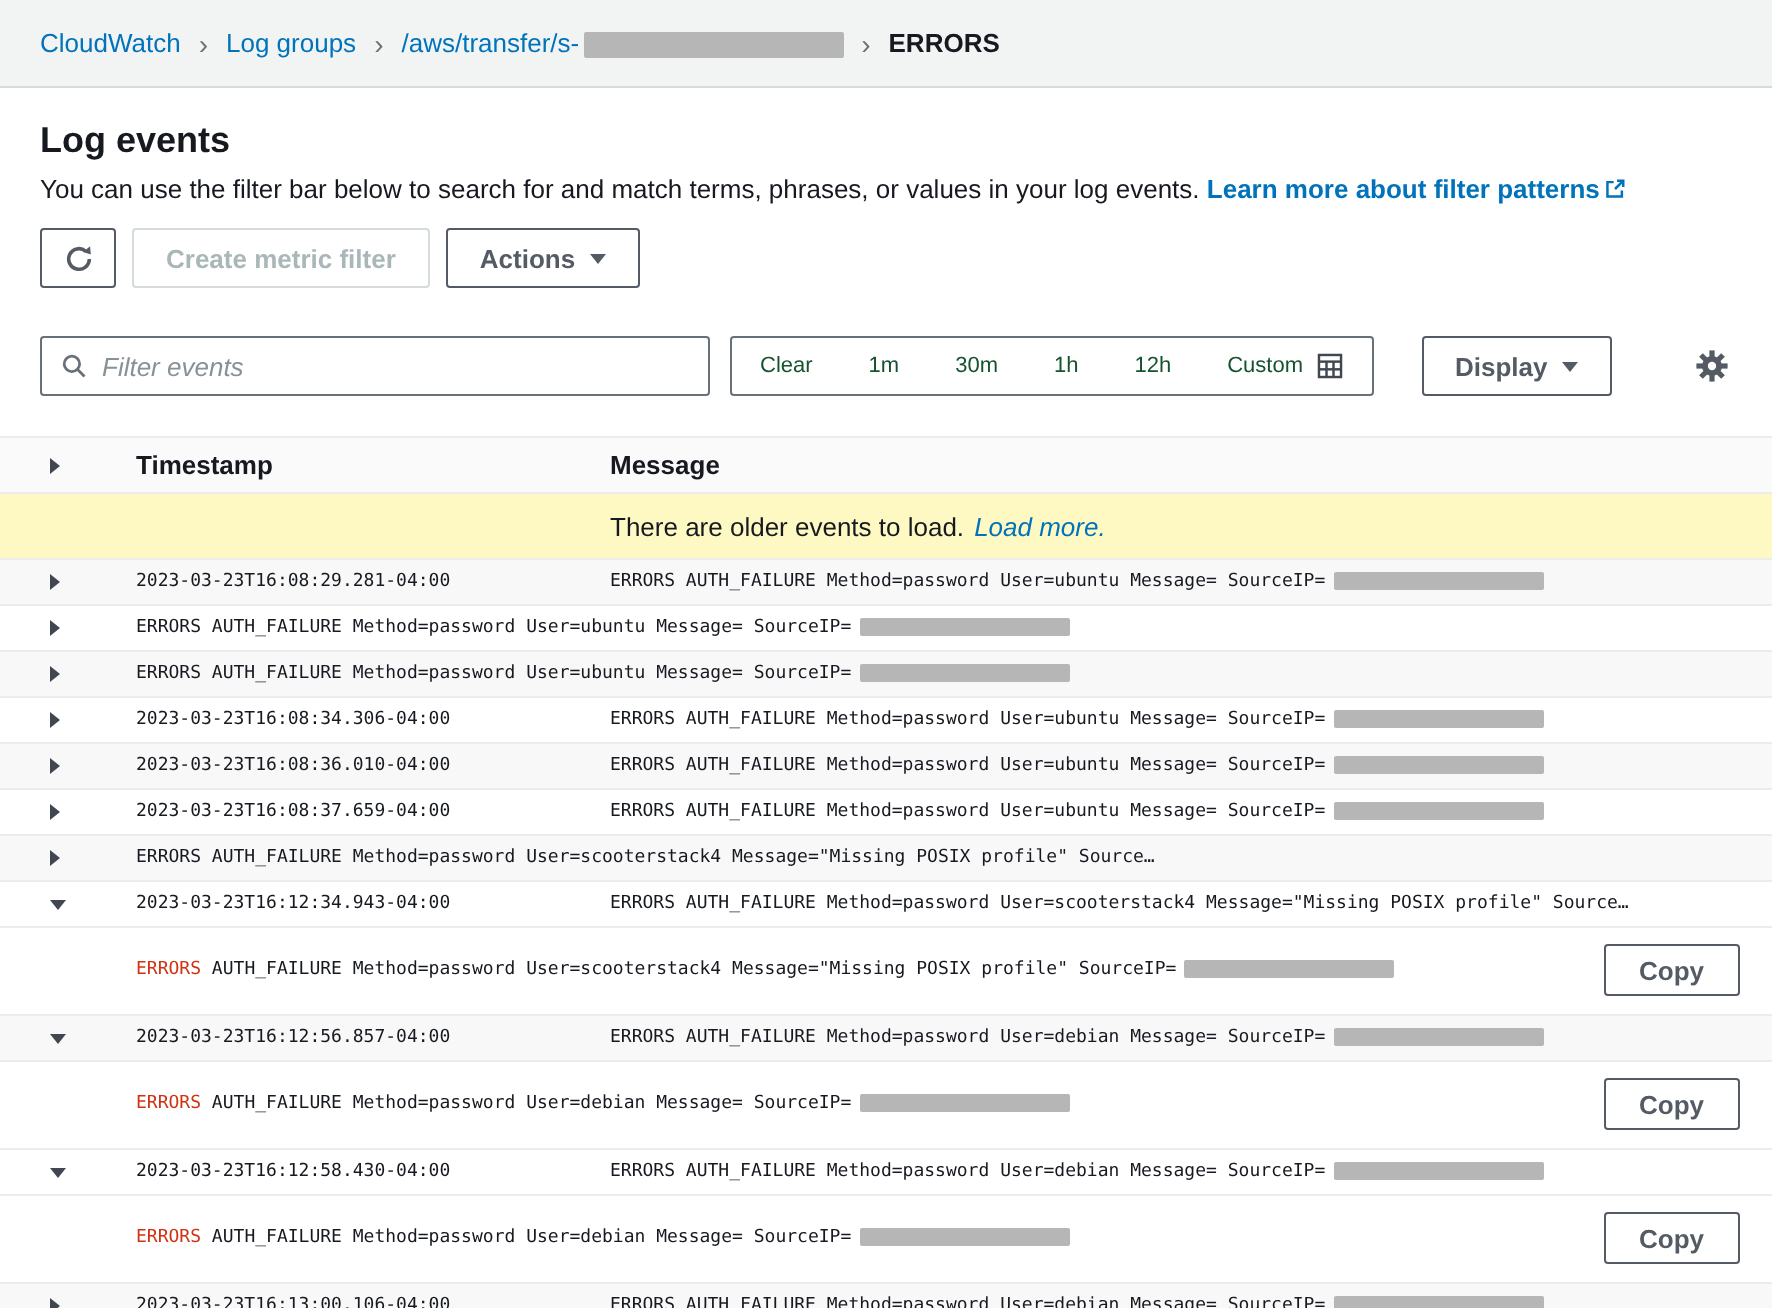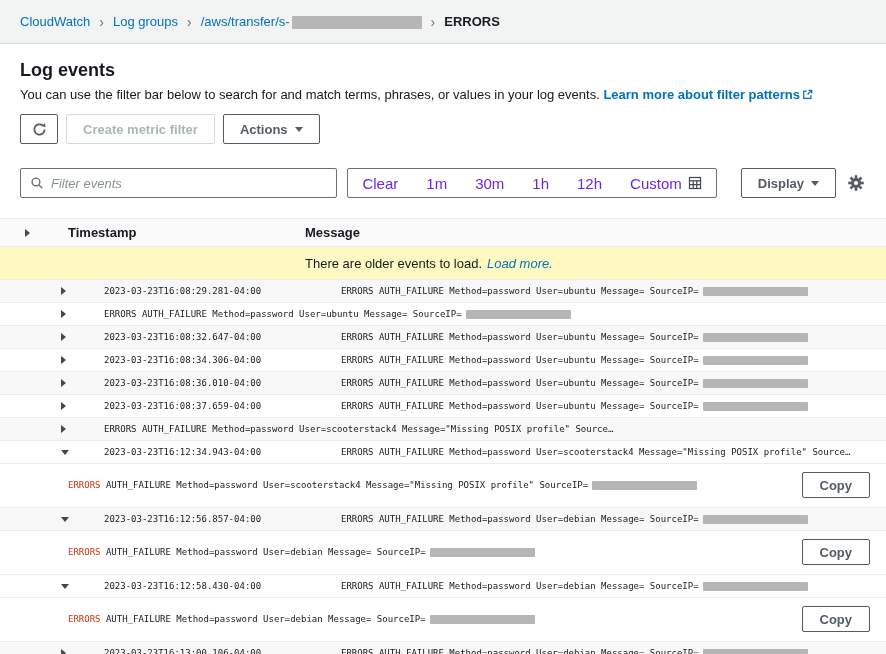--- a/index.html
+++ b/index.html
@@ -33,34 +33,34 @@
   .tri-down-dark { width:0; height:0; border-left:4px solid transparent; border-right:4px solid transparent; border-top:5px solid #414750; display:inline-block; }
   .tri-right { width:0; height:0; border-top:4px solid transparent; border-bottom:4px solid transparent; border-left:5px solid #414750; display:inline-block; }
   .toolbar { display:flex; gap:8px; margin-top:12px; }
 
   
   .filter-row { display:flex; align-items:center; gap:10px; margin-top:24px; }
   .search-box { width:335px; height:30px; border:1px solid #687078; border-radius:2px; display:flex; align-items:center; gap:7px; padding:0 9px; background:#fff; }
   .search-box input { flex:1; border:none; outline:none; font-family:inherit; font-size:13px; color:#16191f; background:transparent; cursor:text; }
   .search-box input::placeholder { color:#879196; font-style:italic; }
   .segmented { height:30px; border:1px solid #687078; border-radius:2px; display:flex; align-items:stretch; background:#fff; }
-  .seg-item { display:inline-flex; align-items:center; gap:6px; padding:0 14px; background:none; border:none; font-family:inherit; font-size:15px; color:#6d28d9; cursor:pointer; }
+  .seg-item { display:inline-flex; align-items:center; gap:6px; padding:0 14px; background:none; border:none; font-family:inherit; font-size:11px; color:#14532d; cursor:pointer; }
   .display-btn { margin-left:14px; }
   .gear-btn { margin-left:auto; background:none; border:none; cursor:pointer; padding:2px; display:flex; align-items:center; }
 
   
   .table-header { margin-top:20px; height:29px; background:#fafafa; border-top:1px solid var(--border); border-bottom:1px solid var(--border);
                   display:flex; align-items:center; font-size:13px; font-weight:700; color:#16191f; }
   .col-caret { width:68px; padding-left:25px; display:flex; align-items:center; flex:none; }
   .col-ts { width:237px; flex:none; }
   .col-msg { flex:1; min-width:0; }
   .older-row { height:33px; display:flex; align-items:center; border-bottom:1px solid var(--border); font-size:13px; padding-left:305px; background:#fef9c3; }
   .load-more { color:var(--link); font-style:italic; margin-left:5px; text-decoration:none; cursor:pointer; }
 
-  .row-main { display:flex; align-items:center; height:23px; border-bottom:1px solid var(--border); cursor:pointer; background:#fff;padding-left:36px; }
+  .row-main { display:flex; align-items:center; height:23px; border-bottom:1px solid var(--border); cursor:pointer; background:#fff; }
   .row-main.alt { background:#f8f8f9; }
   .mono { font-family:"DejaVu Sans Mono","Liberation Mono",monospace; font-size:9px; color:#16191f; }
   .msg-cell { white-space:nowrap; overflow:hidden; }
   .msg-redact { width:105px; height:9px; margin-left:4px; }
 
   .row-detail { display:flex; align-items:center; gap:14px; padding:8px 16px 9px 68px; border-bottom:1px solid var(--border); background:#fff; }
   .detail-text { flex:1; min-width:0; }
   .err { color:var(--error); }
   .copy-btn { height:26px; padding:0 17px; flex:none; }
 </style>
@@ -175,21 +175,20 @@
       <div class="row-main">
         <span class="col-caret">
           <span class="tri-right"></span>
         </span>
         <span class="col-msg mono msg-cell">ERRORS AUTH_FAILURE Method=password User=ubuntu Message= SourceIP=<span class="redacted msg-redact"></span></span>
       </div>
       <div class="row-main alt">
         <span class="col-caret">
           <span class="tri-right"></span>
         </span>
-        <span class="col-ts mono">2023-03-23T16:08:32.647-04:00</span>
         <span class="col-msg mono msg-cell">ERRORS AUTH_FAILURE Method=password User=ubuntu Message= SourceIP=<span class="redacted msg-redact"></span></span>
       </div>
       <div class="row-main">
         <span class="col-caret">
           <span class="tri-right"></span>
         </span>
         <span class="col-ts mono">2023-03-23T16:08:34.306-04:00</span>
         <span class="col-msg mono msg-cell">ERRORS AUTH_FAILURE Method=password User=ubuntu Message= SourceIP=<span class="redacted msg-redact"></span></span>
       </div>
       <div class="row-main alt">

